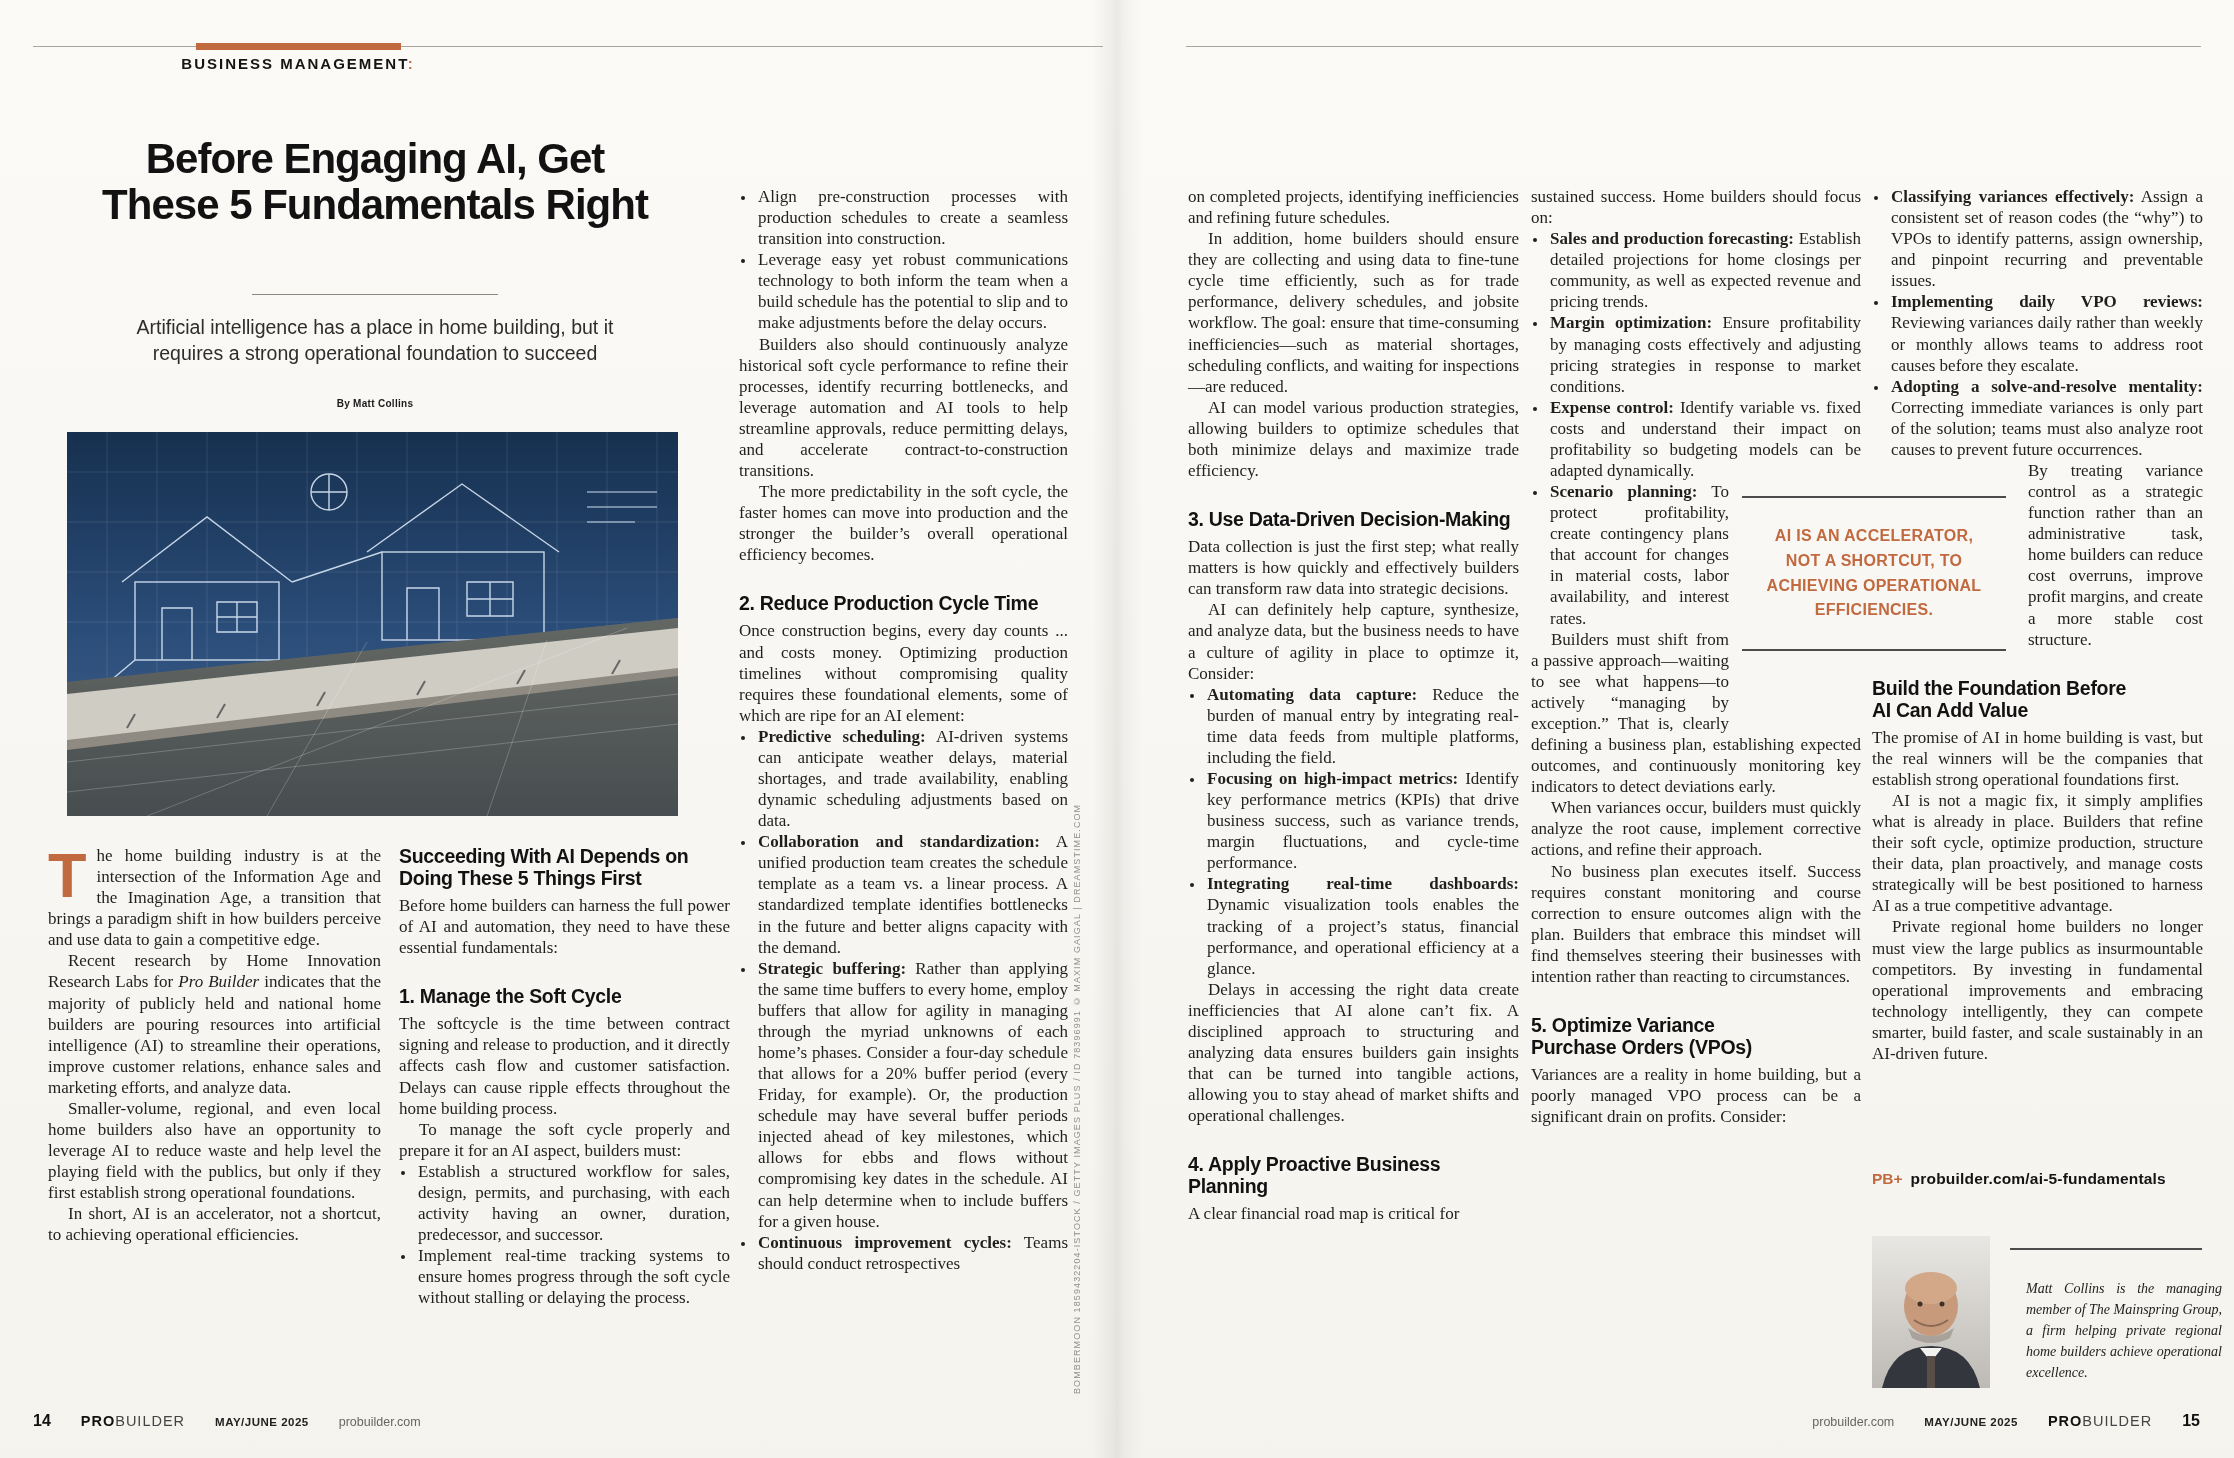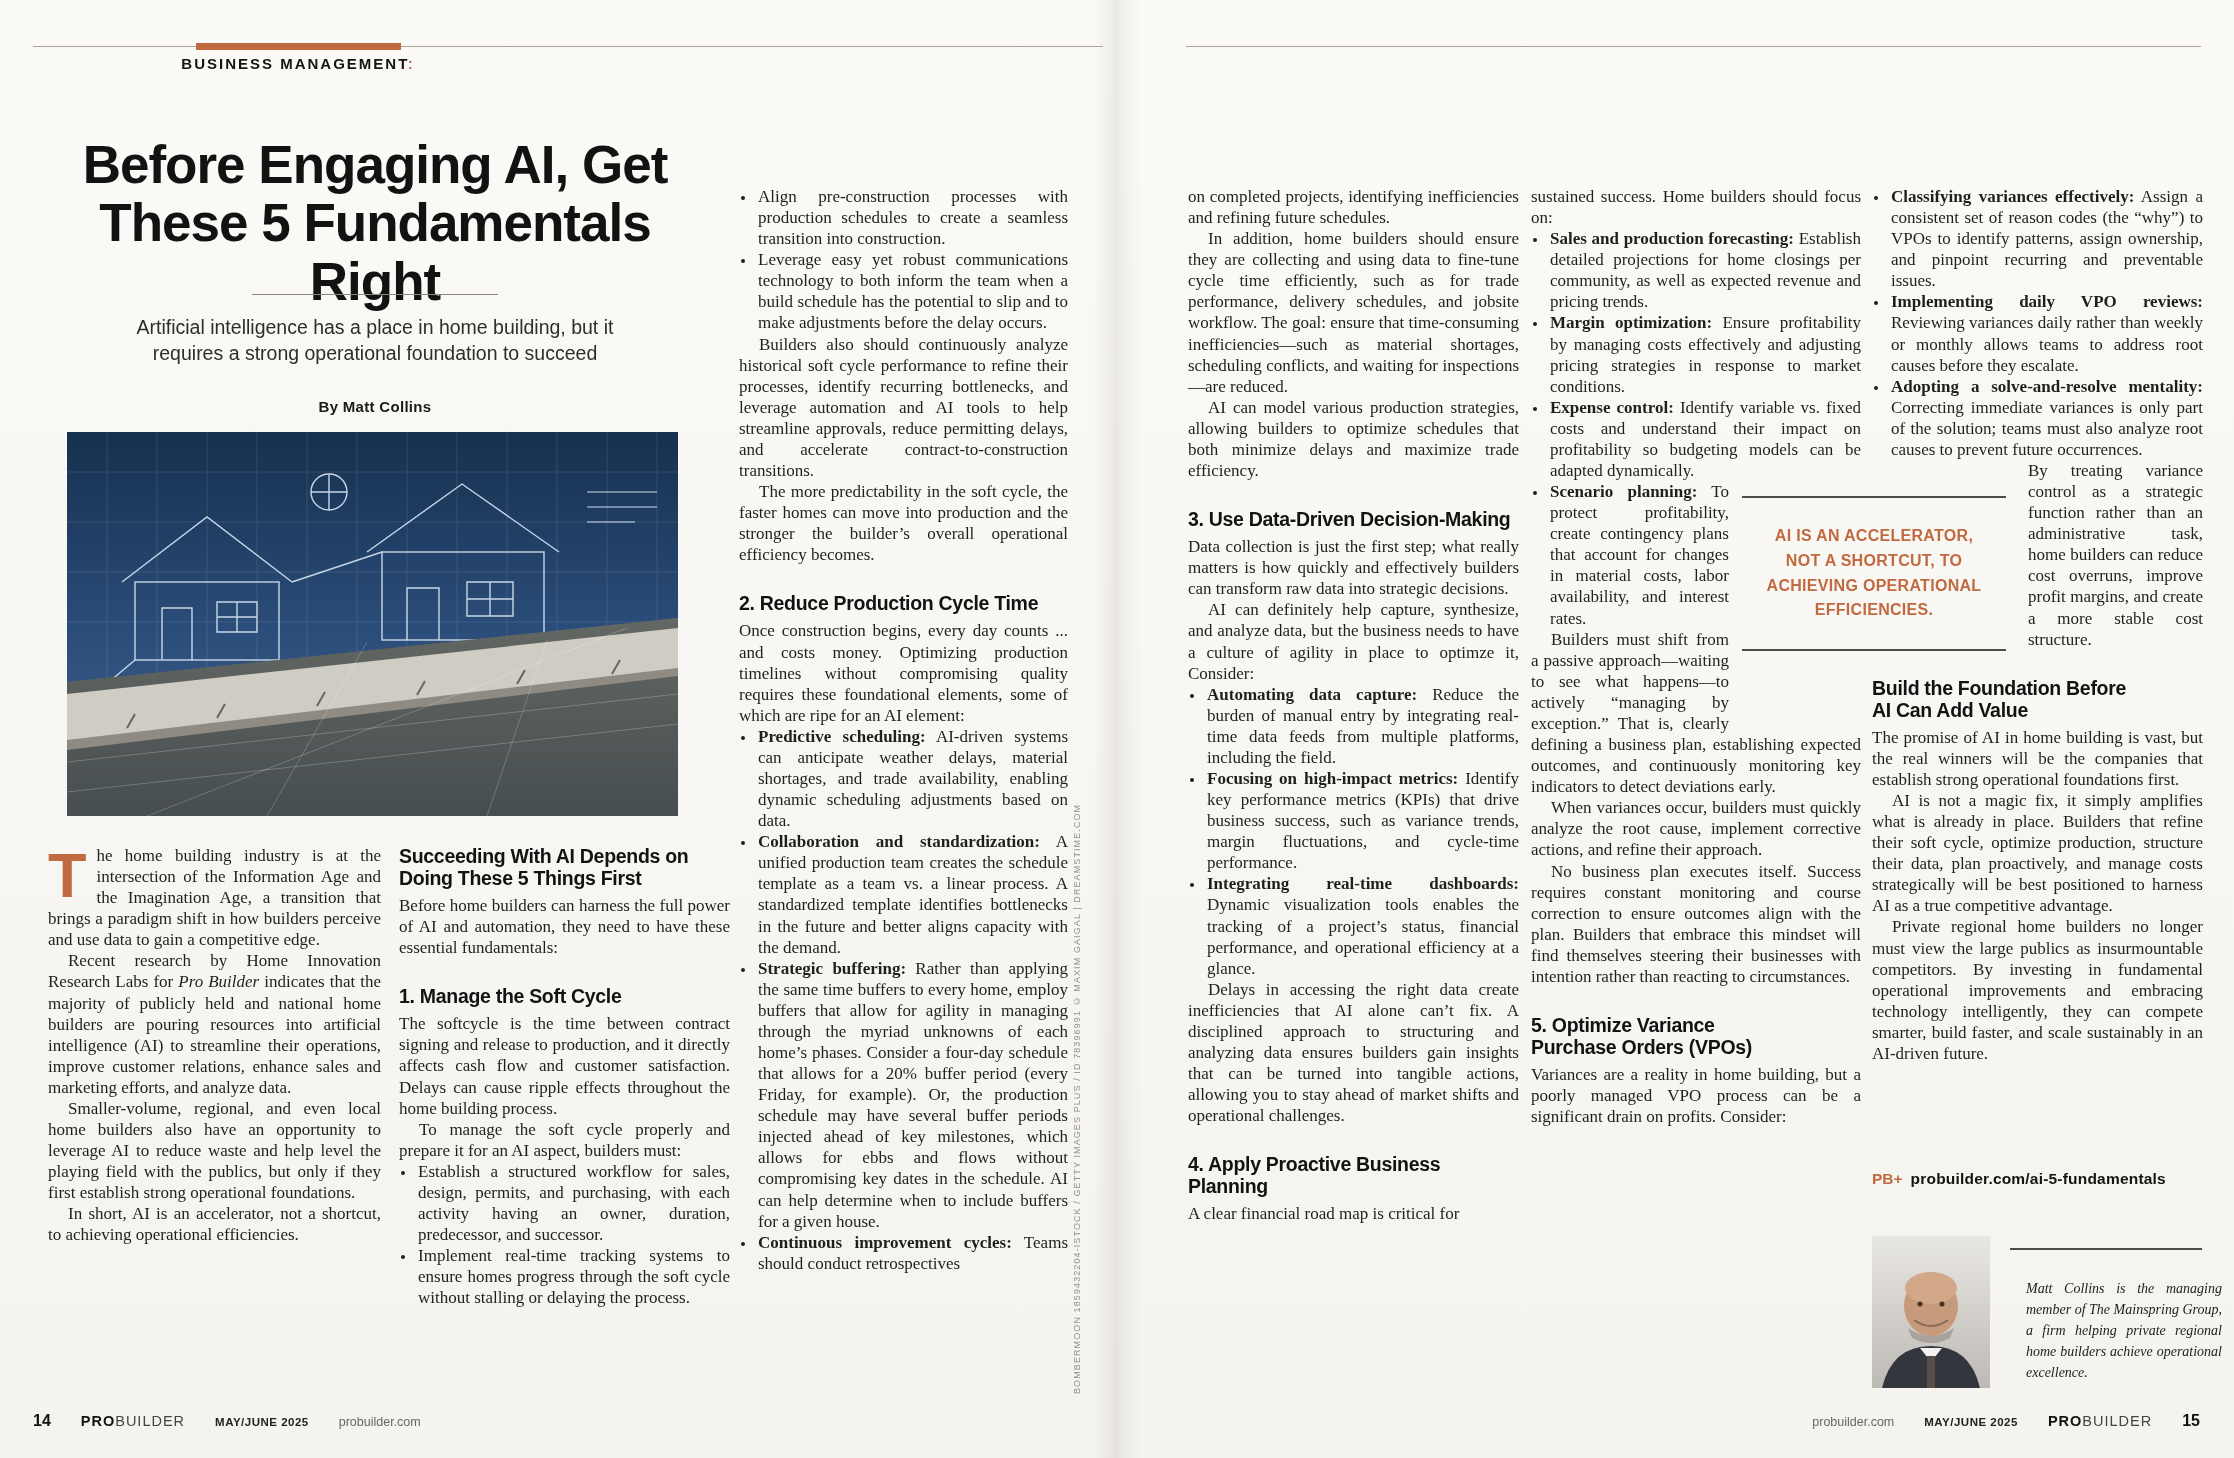--- a/index.html
+++ b/index.html
@@ -20,28 +20,28 @@
   .ruleL{ left:33px; top:46px; width:1070px; }
   .ruleR{ left:1186px; top:46px; width:1015px; }
   .orange-bar{ position:absolute; left:196px; top:43px; width:205px; height:7px; background:var(--accent); }
   .kicker{ position:absolute; left:98px; top:55px; width:400px; text-align:center;
            font-family:"Liberation Sans",sans-serif; font-weight:700; font-size:15px;
            letter-spacing:2px; color:#141414; }
   .kicker .accent{ color:var(--accent); }
 
   
   .title{ position:absolute; left:50px; top:136px; width:650px; margin:0; text-align:center;
-          font-family:"Liberation Sans",sans-serif; font-weight:700; font-size:53px;
+          font-family:"Liberation Sans",sans-serif; font-weight:700; font-size:42px;
           line-height:1.1; letter-spacing:-1px; color:#121212; white-space:pre-line; }
   .title-rule{ position:absolute; left:252px; top:294px; width:246px; height:1px; background:#8c8880; }
   .subtitle{ position:absolute; left:95px; top:314px; width:560px; margin:0; text-align:center;
              font-family:"Liberation Sans",sans-serif; font-weight:400; font-size:19.5px;
              line-height:1.35; color:#2d2d2d; white-space:pre-line; }
   .byline{ position:absolute; left:95px; top:398px; width:560px; margin:0; text-align:center;
-           font-family:"Liberation Sans",sans-serif; font-weight:700; font-size:15px;
+           font-family:"Liberation Sans",sans-serif; font-weight:700; font-size:10px;
            letter-spacing:.3px; color:#1a1a1a; }
 
   
   .hero{ position:absolute; left:67px; top:432px; width:611px; height:384px; overflow:hidden;
          background:#27486f; }
   .hero svg{ display:block; }
   .credit{ position:absolute; left:1072px; top:948px; height:446px;
            writing-mode:vertical-rl; transform:rotate(180deg);
            font-family:"Liberation Sans",sans-serif; font-size:9px; letter-spacing:1.1px;
            color:#918f8a; white-space:nowrap; }

